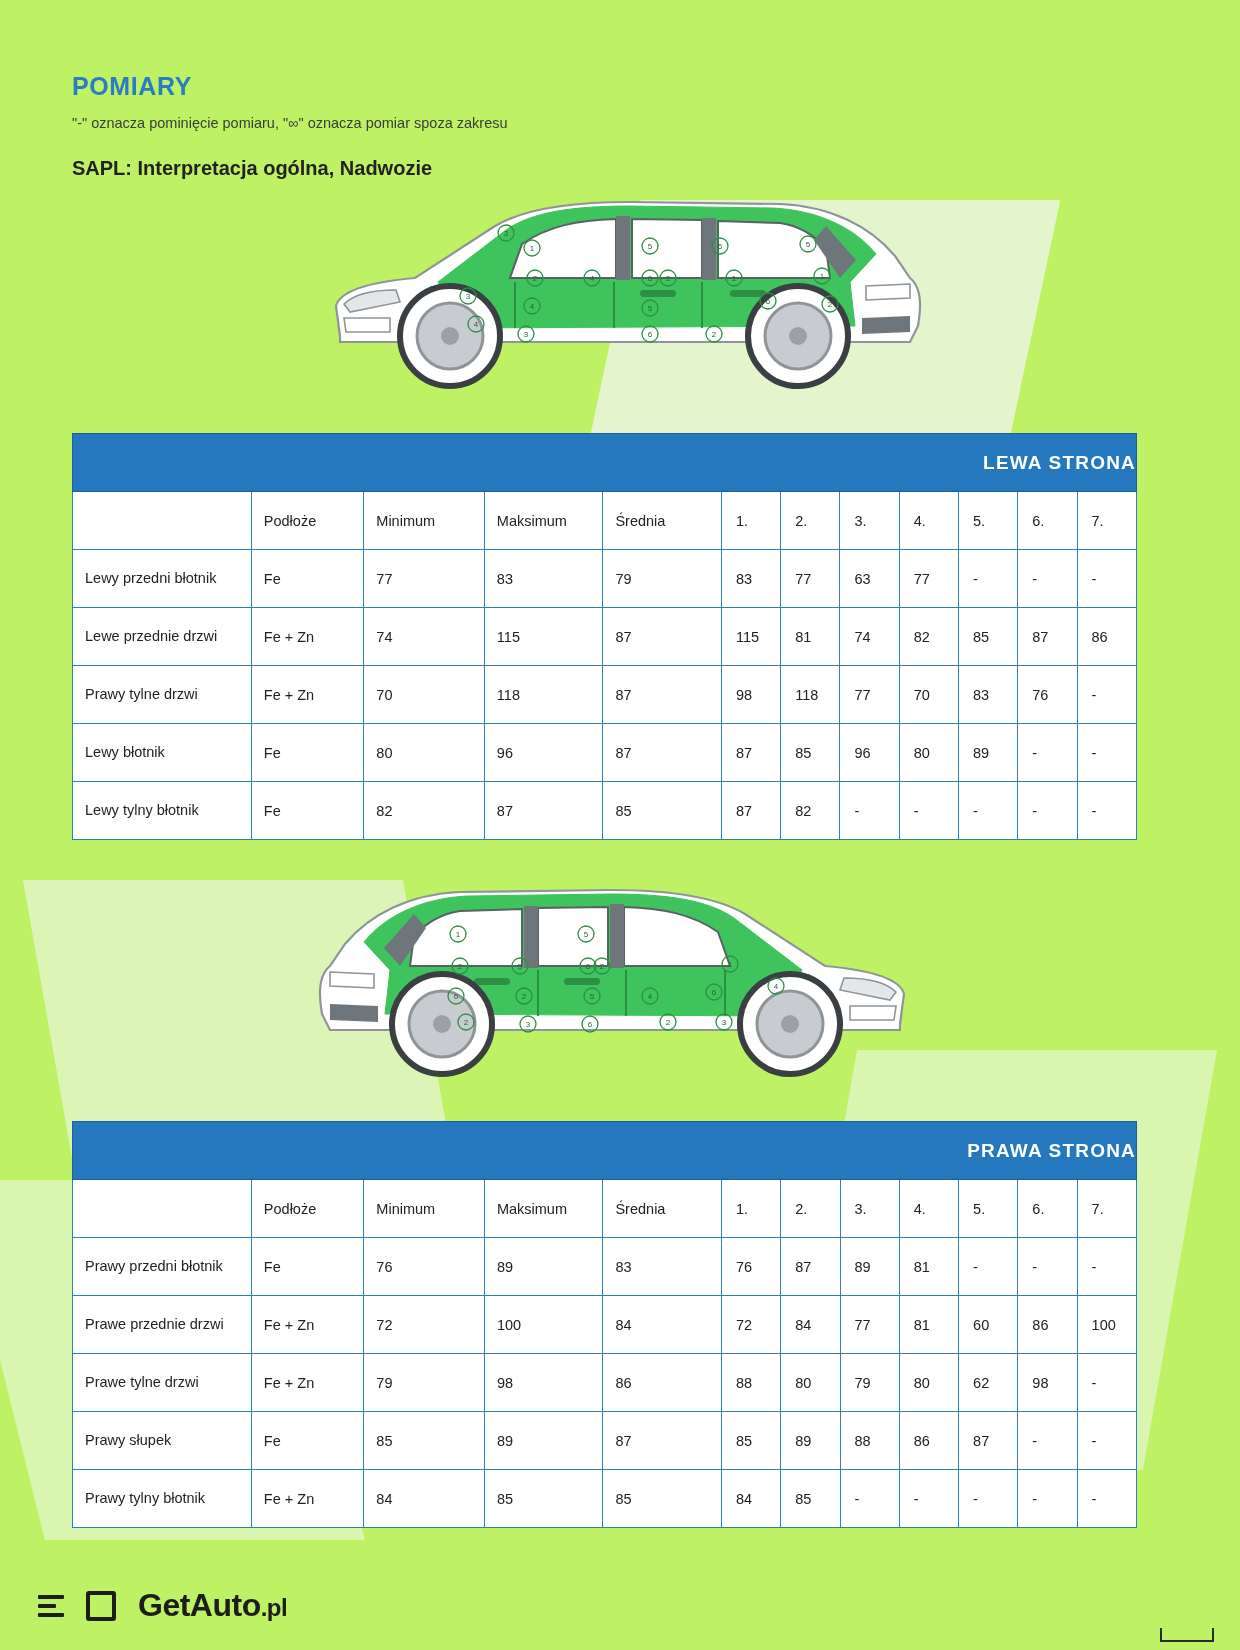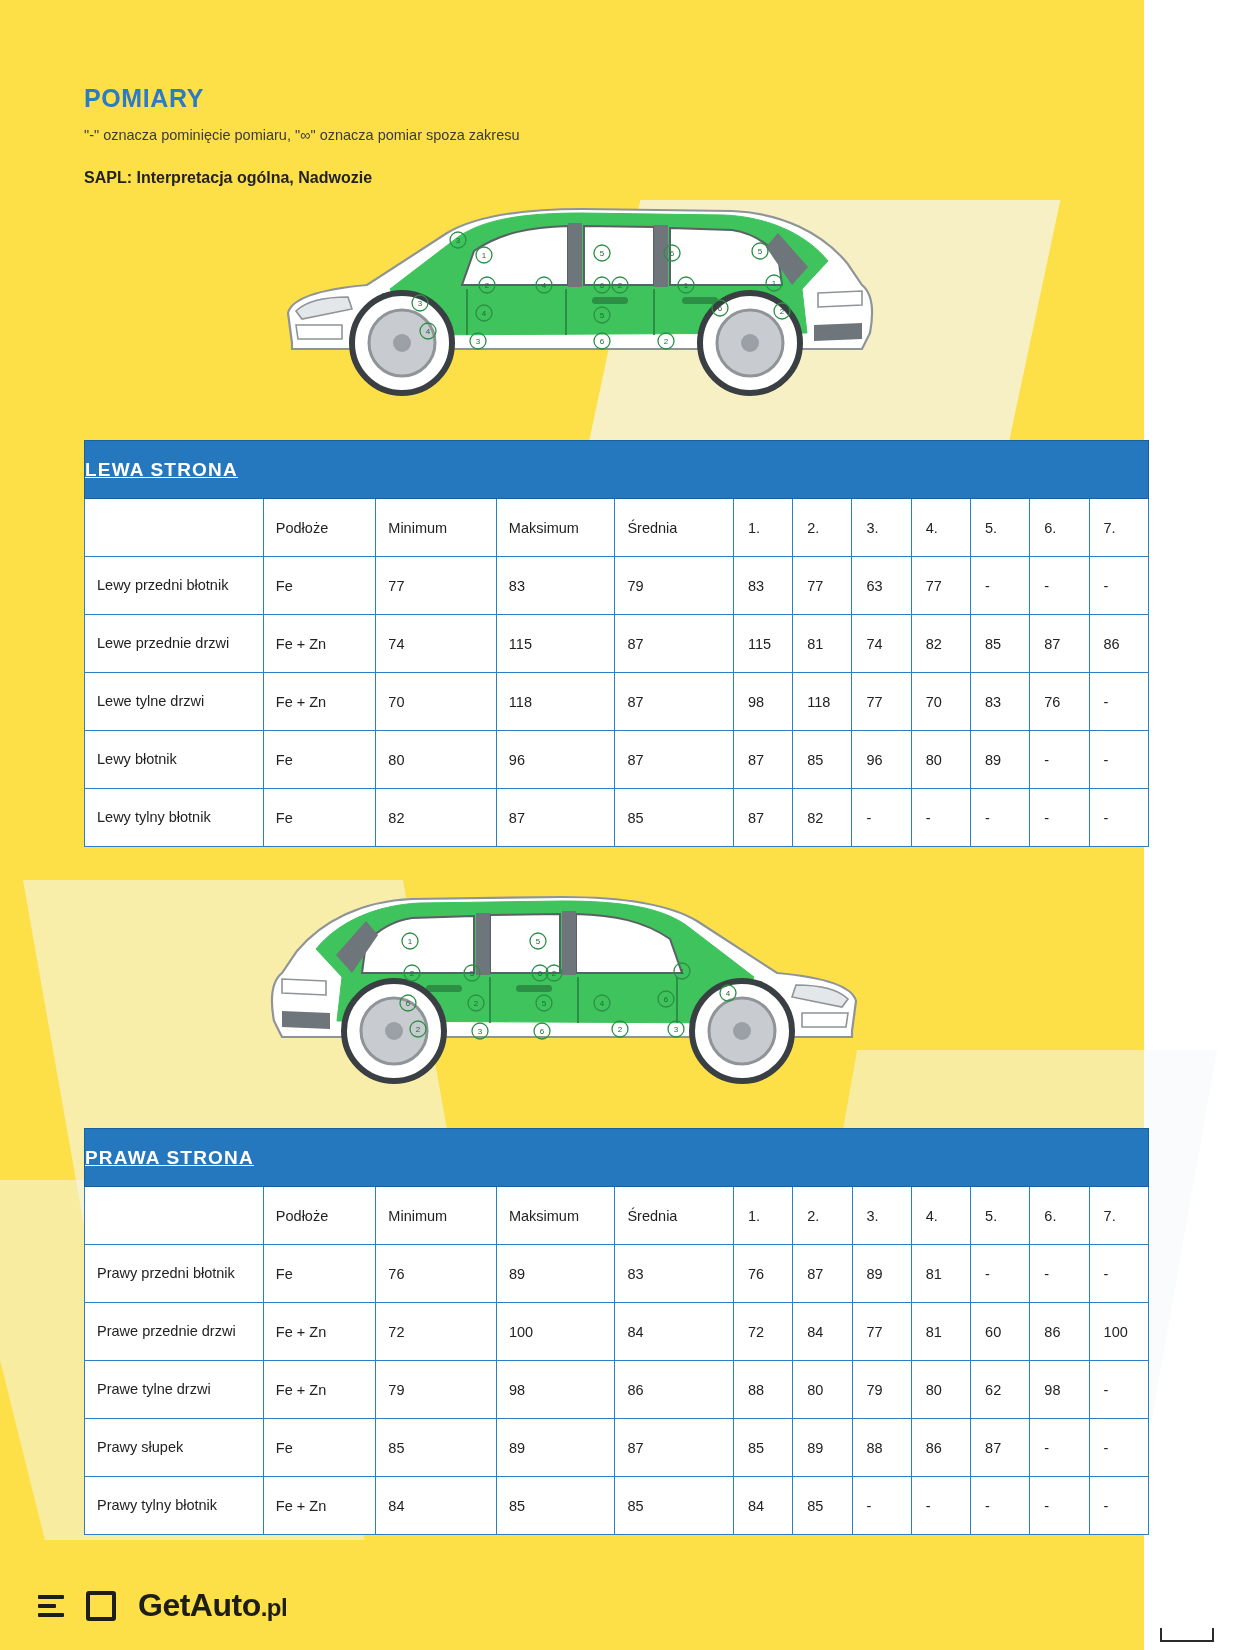--- a/index.html
+++ b/index.html
@@ -8,24 +8,24 @@
     padding: 0;
     width: 1240px;
     height: 1650px;
     background: #ffffff;
     font-family: "Liberation Sans", sans-serif;
     color: #333;
     overflow: hidden;
   }
   .page {
     position: relative;
-    width: 1144px;
+    width: 1240px;
     height: 1650px;
-    background: #fde047;
-    padding: 12px;
+    background: #bef264;
+    padding: 0;
   }
   
   .wm {
     position: absolute;
     background: #f4f7fa;
     z-index: 0;
   }
   .wm1 { left: 600px; top: 200px; width: 420px; height: 380px; transform: skewX(-12deg); opacity: .7; }
   .wm2 { left: 60px;  top: 880px; width: 380px; height: 420px; transform: skewX(10deg); opacity: .55; }
   .wm3 { left: 820px; top: 1050px; width: 360px; height: 420px; transform: skewX(-10deg); opacity: .5; }
@@ -39,21 +39,21 @@
     color: #2b7cc4;
     font-weight: bold;
     margin: 0 0 14px 0;
   }
   .legend {
     font-size: 14.5px;
     color: #3b3b3b;
     margin: 0 0 26px 0;
   }
   h2.subtitle {
-    font-size: 16px;
+    font-size: 20px;
     font-weight: bold;
     color: #222;
     margin: 0 0 6px 0;
   }
 
   .car-figure {
     position: relative;
     width: 100%;
     height: 235px;
     margin: 6px 0 12px 0;
@@ -66,24 +66,23 @@
     table-layout: fixed;
     margin: 6px 0 0 0;
     border: 1px solid #1a5f9e;
   }
   table.meas .banner td {
     background: #2578bd;
     color: #ffffff;
     font-size: 19px;
     font-weight: bold;
     letter-spacing: 1.2px;
-    text-align: left;
+    text-align: right;
     padding: 16px 0;
     border: 1px solid #1a5f9e;
-    text-decoration: underline;
   }
   table.meas th, table.meas td {
     border: 1px solid #2d7ec2;
     font-size: 14.5px;
     color: #222;
     padding: 10px 12px;
     background: #fff;
     font-weight: normal;
     text-align: left;
     vertical-align: middle;
@@ -293,21 +292,21 @@
           <td>87</td>
           <td class="num">115</td>
           <td class="num">81</td>
           <td class="num">74</td>
           <td class="num">82</td>
           <td class="num">85</td>
           <td class="num">87</td>
           <td class="num">86</td>
         </tr>
         <tr>
-          <td class="rowlabel">Lewe tylne drzwi</td>
+          <td class="rowlabel">Prawy tylne drzwi</td>
           <td>Fe + Zn</td>
           <td>70</td>
           <td>118</td>
           <td>87</td>
           <td class="num">98</td>
           <td class="num">118</td>
           <td class="num">77</td>
           <td class="num">70</td>
           <td class="num">83</td>
           <td class="num">76</td>

